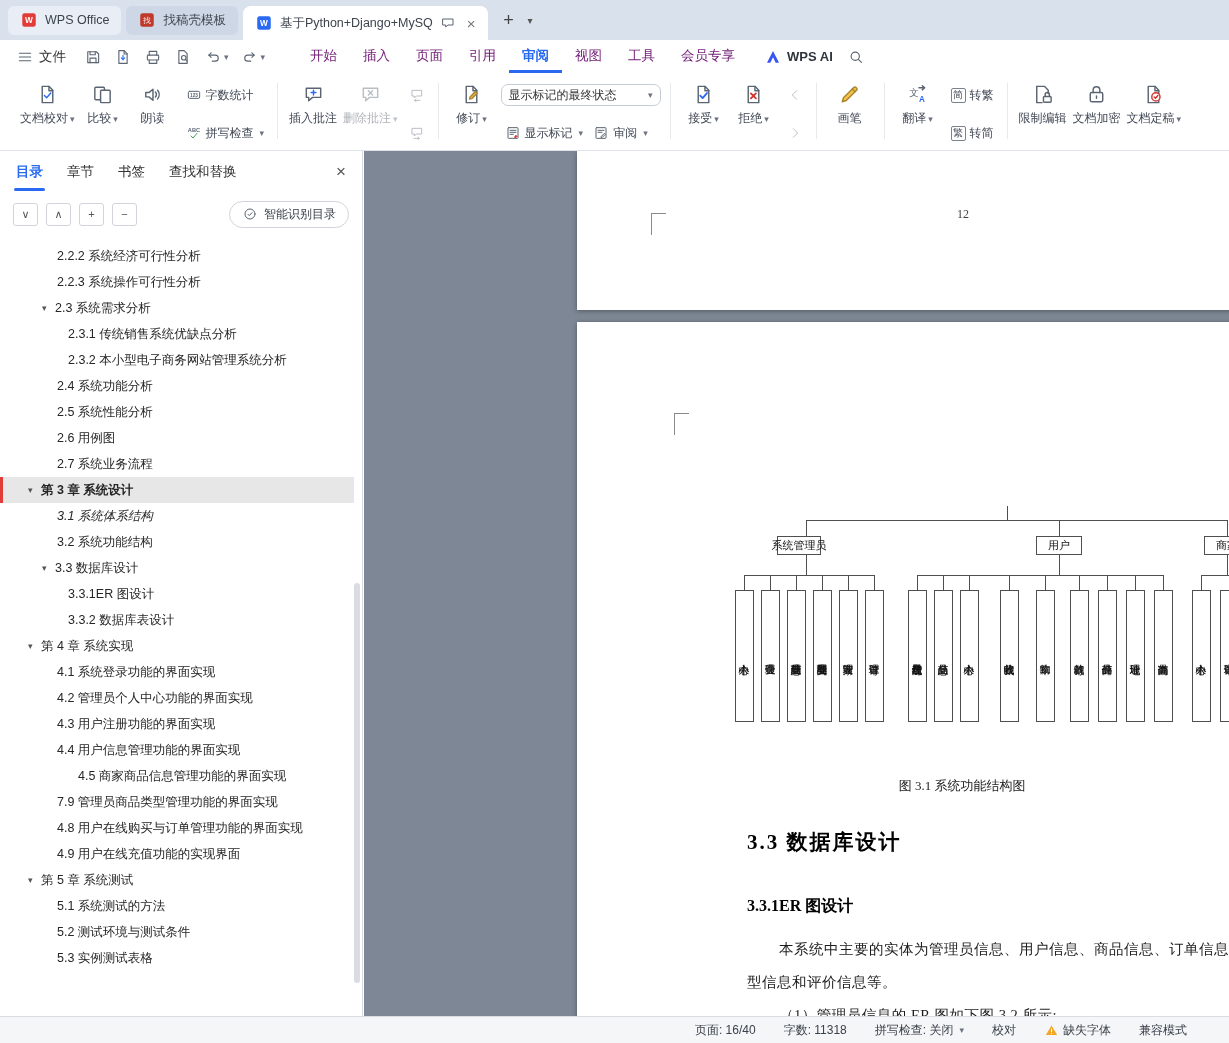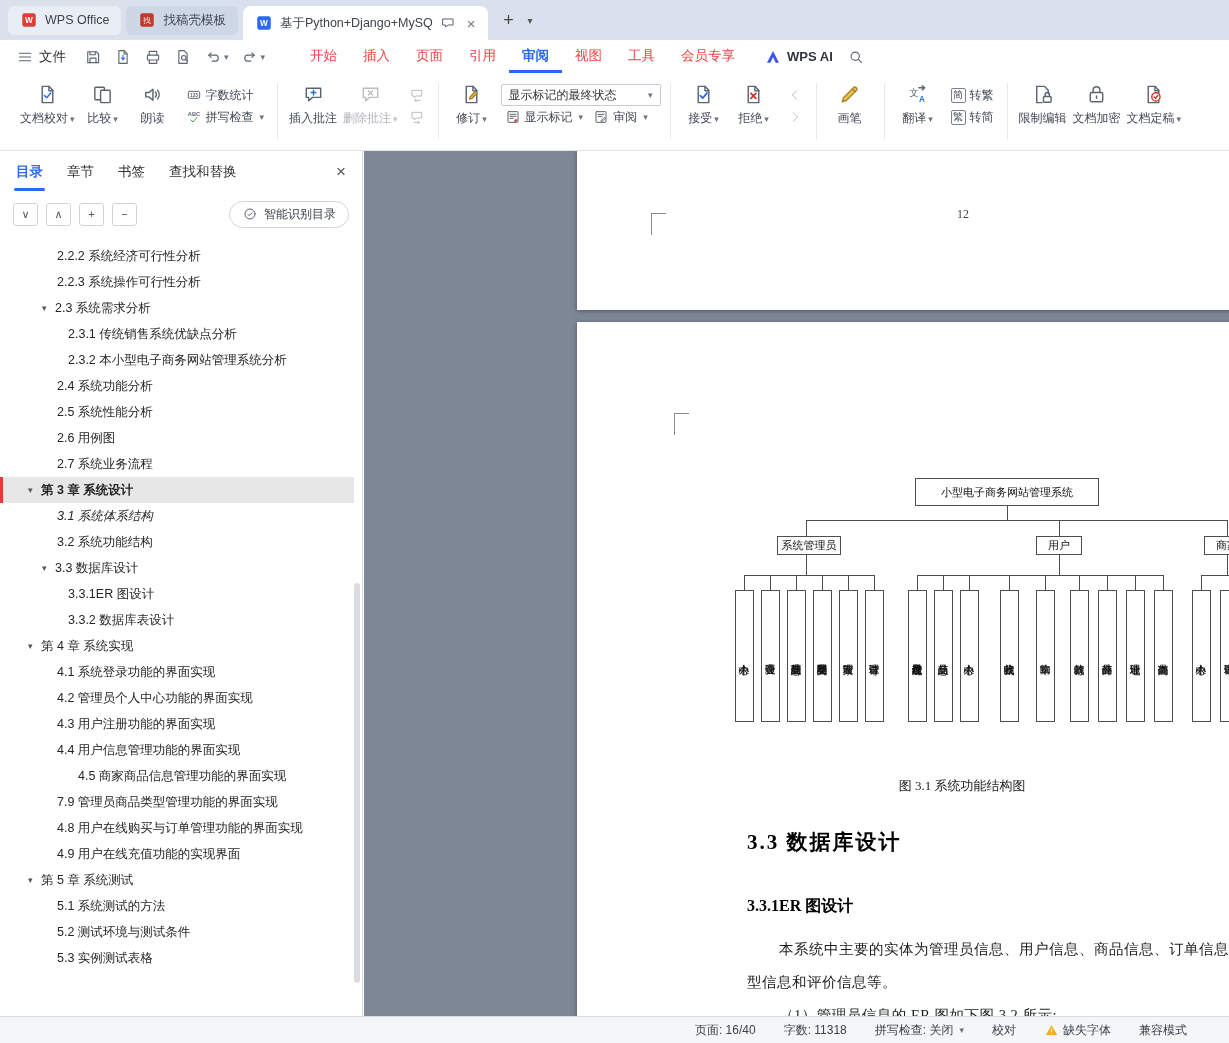--- a/index.html
+++ b/index.html
@@ -27,40 +27,40 @@
   .tab-caret { font-size:10px; color:#555; padding:0 6px; }
 
   
   .menubar { position:absolute; top:40px; left:0; right:0; height:33px; background:#fff;
              display:flex; align-items:center; padding:0 10px; }
   .file-btn { display:flex; align-items:center; gap:5px; font-size:13.5px; color:#333; padding:0 6px; }
   .mb-icons { display:flex; align-items:center; gap:4px; margin-left:8px; }
   .mbtn { height:26px; display:flex; align-items:center; justify-content:center; padding:0 4px;
           border-radius:3px; color:#57606e; }
   .menu-tabs { display:flex; align-items:center; margin-left:28px; height:33px; }
-  .mtab { padding:0 13px; font-size:13.5px; height:33px; line-height:32px; color:#ef4444; }
+  .mtab { padding:0 13px; font-size:13.5px; height:33px; line-height:32px; color:#701a75; }
   .mtab.active { color:#2a6af2; font-weight:bold; box-shadow:inset 0 -3px 0 #2a6af2; }
   .ai-btn { display:flex; align-items:center; gap:5px; margin-left:16px; font-size:13px;
             font-weight:bold; color:#30353d; }
 
   
   .ribbon { position:absolute; top:73px; left:0; right:0; height:78px; background:#fff;
             border-bottom:1px solid #dfe3e8; display:flex; align-items:flex-start; padding:4px 4px 0 8px; }
   .rgroup { display:flex; align-items:flex-start; padding:2px 9px 0 9px; position:relative; height:66px; }
   .rgroup + .rgroup::before { content:""; position:absolute; left:0; top:6px; bottom:4px; width:1px; background:#e7e9ec; }
   .bigbtn { min-width:50px; padding:4px 3px 0 3px; display:flex; flex-direction:column; align-items:center;
             gap:4px; font-size:12px; color:#414855; border-radius:3px; }
   .bigbtn .ico { width:23px; height:23px; }
   .bigbtn .lbl { display:flex; align-items:center; white-space:nowrap; }
-  .vcol { display:flex; flex-direction:column; gap:0; padding-top:5px; margin-left:4px; }
+  .vcol { display:flex; flex-direction:column; gap:16px; padding-top:5px; margin-left:4px; }
   .smallrow { display:flex; align-items:center; gap:4px; font-size:12px; color:#414855;
               height:22px; padding:0 4px; border-radius:3px; white-space:nowrap; }
   .iconbtn { width:24px; height:22px; display:flex; align-items:center; justify-content:center; border-radius:3px; }
   .disabled { opacity:.42; }
-  .combo { width:160px; height:22px; border:1px solid #c7cdd6; border-radius:2px; background:#fff;
+  .combo { width:160px; height:22px; border:1px solid #c7cdd6; border-radius:7px; background:#fff;
            display:flex; align-items:center; justify-content:space-between; padding:0 7px; font-size:12px; color:#333; }
   .combo-row { display:flex; align-items:center; gap:2px; }
   .cbox { width:15px; height:15px; border:1px solid #7a828e; border-radius:2px; font-size:10px;
           display:inline-flex; align-items:center; justify-content:center; color:#414855; flex:none; }
 
   
   .sidebar { position:absolute; top:151px; bottom:27px; left:0; width:363px; background:#fff;
              border-right:1px solid #d8dbe0; }
   .sidebar-tabs { height:42px; display:flex; align-items:center; gap:24px; padding:0 16px; font-size:13.5px; color:#333; }
   .stab { position:relative; }
@@ -648,25 +648,24 @@
 
   <div class="docarea">
     <div class="page page1">
       <div class="corner-mark" style="left:74px; top:62px;"></div>
       <div class="pagenum">12</div>
     </div>
     <div class="page page2">
       <div class="corner-mark" style="left:97px; top:91px;"></div>
       <div class="diagram">
         <div class="dcaption">图 3.1 系统功能结构图</div>
-      <div class="dbox" style="left: 338px; top: 6px; width: 184px; height: 28px;">小型电子商务网站管理系统</div>
           <div class="dline" style="left: 430px; top: 34px; width: 1px; height: 14px;"></div>
           <div class="dline" style="left: 229px; top: 48px; width: 421px; height: 1px;"></div>
           <div class="dline" style="left: 229px; top: 48px; width: 1px; height: 16px;"></div>
-          <div class="dbox" style="left: 200px; top: 64px; width: 64px; height: 19px;">系统管理员</div>
+          <div class="dbox" style="left: 200px; top: 64px; width: 44px; height: 19px;">系统管理员</div>
           <div class="dline" style="left: 229px; top: 83px; width: 1px; height: 20px;"></div>
           <div class="dline" style="left: 167px; top: 103px; width: 130px; height: 1px;"></div>
           <div class="dline" style="left: 167px; top: 103px; width: 1px; height: 15px;"></div>
           <div class="dbox vbox" style="left: 157.5px; top: 118px; width: 19px; height: 132px;">个人中心</div>
           <div class="dline" style="left: 193px; top: 103px; width: 1px; height: 15px;"></div>
           <div class="dbox vbox" style="left: 183.5px; top: 118px; width: 19px; height: 132px;">会员管理</div>
           <div class="dline" style="left: 219px; top: 103px; width: 1px; height: 15px;"></div>
           <div class="dbox vbox" style="left: 209.5px; top: 118px; width: 19px; height: 132px;">商品信息管理</div>
           <div class="dline" style="left: 245px; top: 103px; width: 1px; height: 15px;"></div>
           <div class="dbox vbox" style="left: 235.5px; top: 118px; width: 19px; height: 132px;">商品类型管理</div>

